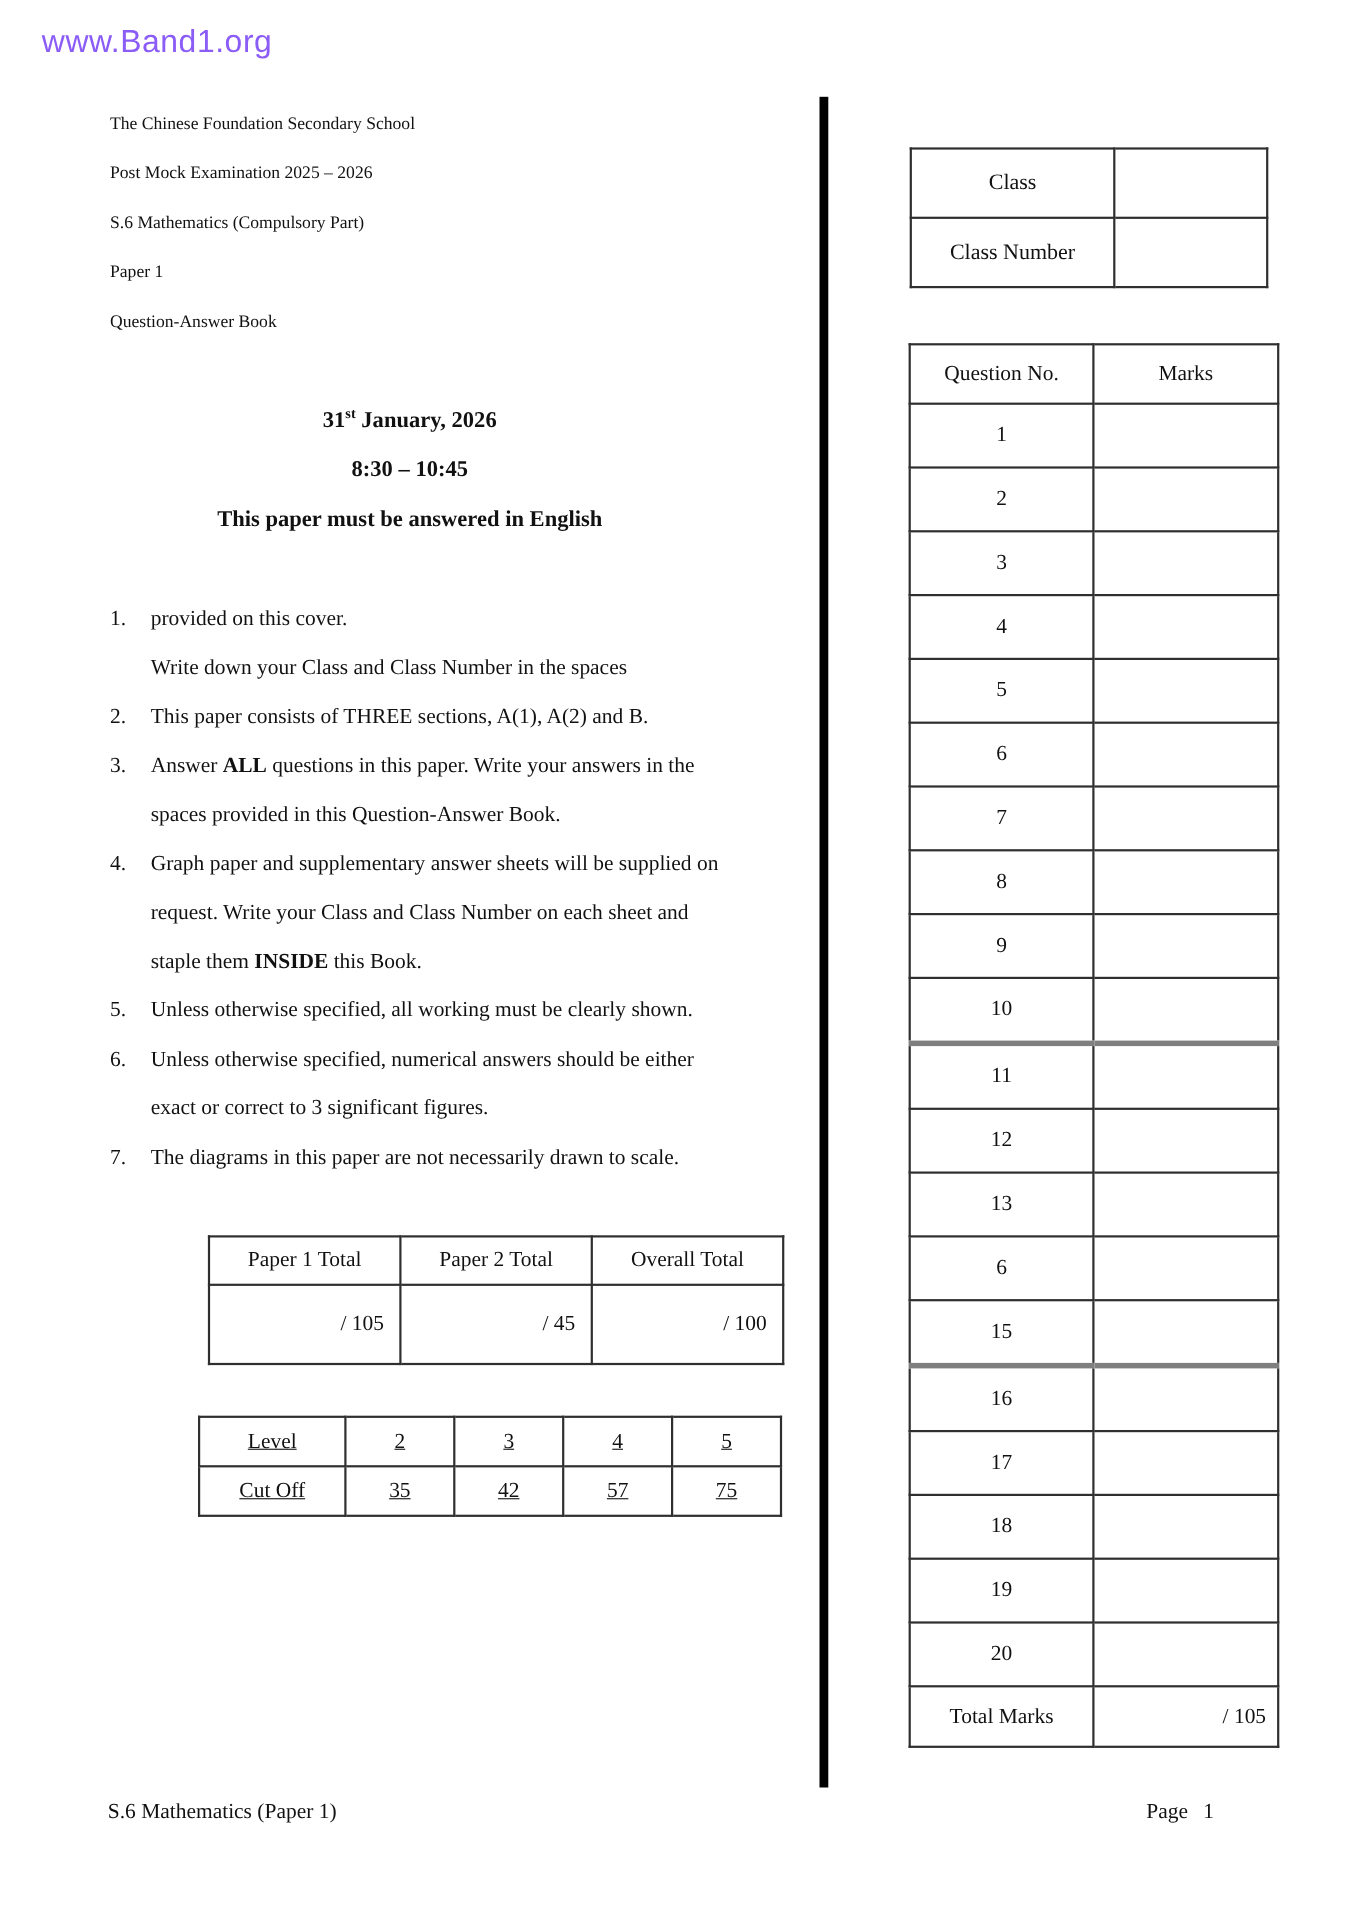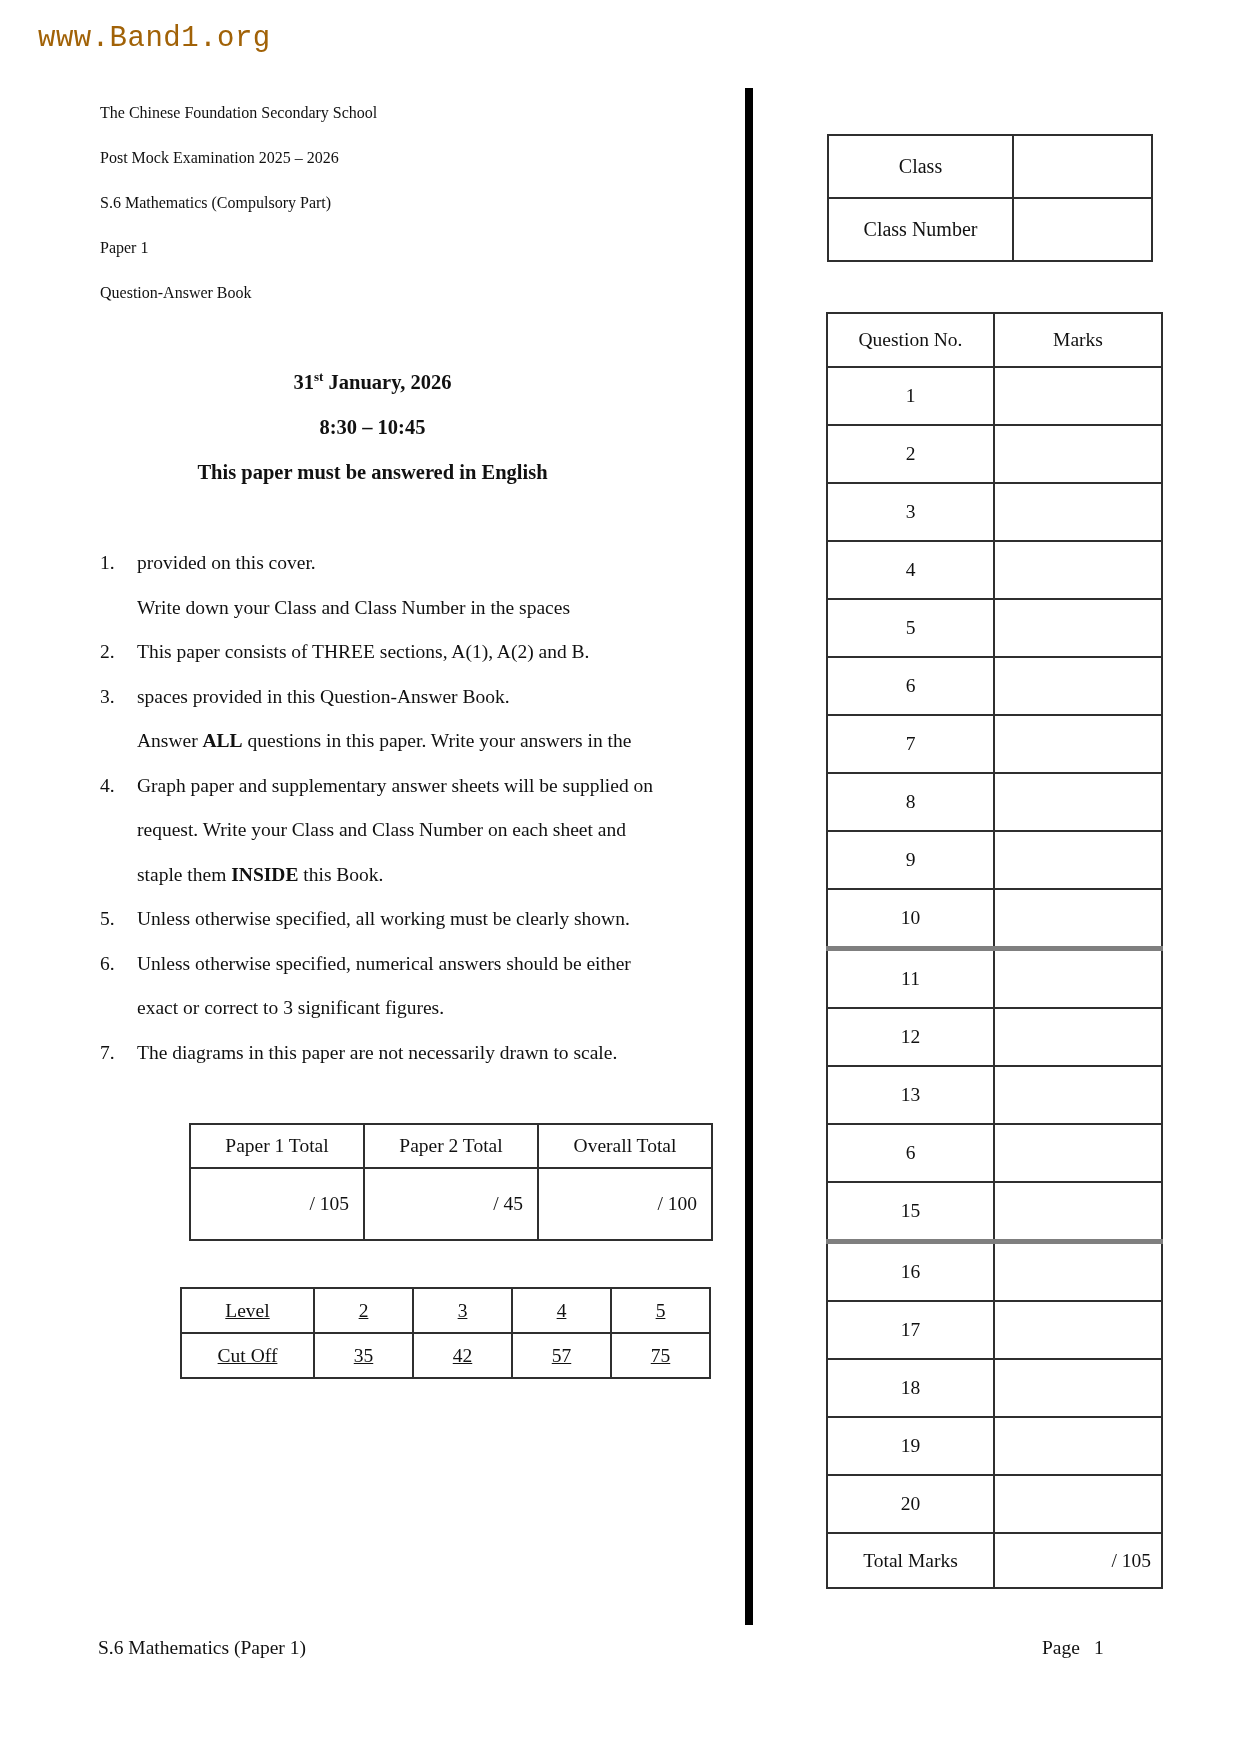--- a/index.html
+++ b/index.html
@@ -1,19 +1,19 @@
 <!DOCTYPE html>
 <html><head>
 <meta charset="utf-8">
 <style>
   html,body{margin:0;padding:0;background:#e8e8e8;}
   .page{position:relative;width:1240px;height:1754px;background:#ffffff;margin:0 auto;
         font-family:"Liberation Serif", serif;color:#111;overflow:hidden;}
-  .watermark{position:absolute;left:38px;top:22px;font-family:Liberation Mono, monospace;
-             font-size:29px;color:#a16207;letter-spacing:0.5px;}
+  .watermark{position:absolute;left:38px;top:22px;font-family:Liberation Sans, sans-serif;
+             font-size:29px;color:#8b5cf6;letter-spacing:0.5px;}
   .vbar{position:absolute;left:745px;top:88px;width:8px;height:1537px;background:#000;}
   .head-block{position:absolute;left:100px;top:90px;width:545px;text-align:left;
               font-weight:normal;font-size:16px;}
   .head-block .hline{height:45px;line-height:45px;white-space:nowrap;}
   .date-block{position:absolute;left:100px;top:360px;width:545px;text-align:center;
               font-weight:bold;font-size:20.5px;}
   .date-block .hline{height:45px;line-height:45px;white-space:nowrap;}
   sup.ord{font-size:13px;vertical-align:super;line-height:0;}
   .instructions{position:absolute;left:100px;top:541px;width:560px;font-size:19.5px;}
   .instr-item{display:flex;}
@@ -79,22 +79,22 @@
       </div>
       <div class="instr-item">
         <div class="instr-num">2.</div>
         <div class="instr-body">
           <div class="instr-line"><span>This paper consists of THREE sections, A(1), A(2) and B.</span></div>
         </div>
       </div>
       <div class="instr-item">
         <div class="instr-num">3.</div>
         <div class="instr-body">
+          <div class="instr-line"><span>Answer </span><span class="b">ALL</span><span> questions in this paper. Write your answers in the</span></div>
           <div class="instr-line"><span>spaces provided in this Question-Answer Book.</span></div>
-          <div class="instr-line"><span>Answer </span><span class="b">ALL</span><span> questions in this paper. Write your answers in the</span></div>
         </div>
       </div>
       <div class="instr-item">
         <div class="instr-num">4.</div>
         <div class="instr-body">
           <div class="instr-line"><span>Graph paper and supplementary answer sheets will be supplied on</span></div>
           <div class="instr-line"><span>request. Write your Class and Class Number on each sheet and</span></div>
           <div class="instr-line"><span>staple them </span><span class="b">INSIDE</span><span> this Book.</span></div>
         </div>
       </div>

